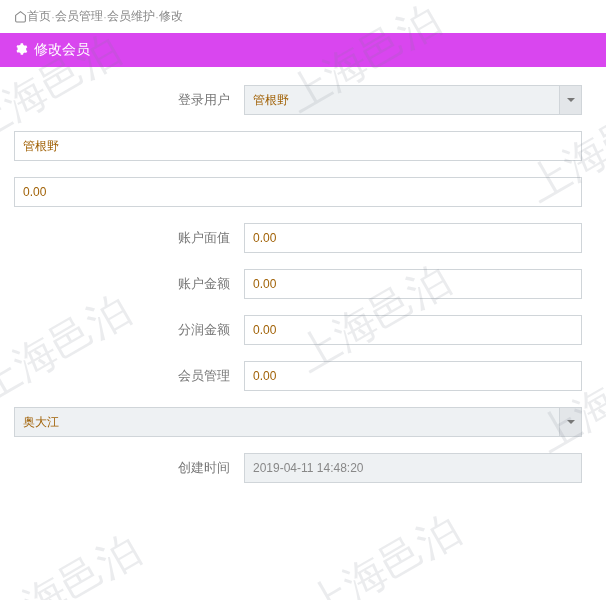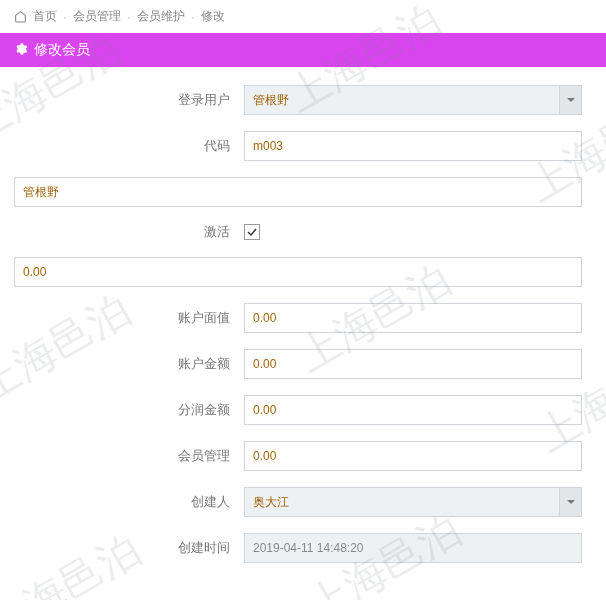--- a/index.html
+++ b/index.html
@@ -26,21 +26,21 @@
       font-weight: 400;
       transform: rotate(-30deg);
       white-space: nowrap;
     }
     .breadcrumb {
       padding: 8px 14px;
       font-size: 12px;
       color: #888;
       display: flex;
       align-items: center;
-      gap: 6px;
+      gap: 0;
     }
     .breadcrumb .sep { color: #bbb; }
     .breadcrumb a { color: #888; text-decoration: none; }
     .home-icon svg { width: 13px; height: 13px; vertical-align: -2px; }
     .panel-header {
       background: #d946ef;
       color: #fff;
       padding: 8px 14px;
       font-size: 14px;
       display: flex;
@@ -154,40 +154,26 @@
         <span>管根野</span>
         <span class="caret">
             <svg viewBox="0 0 10 10">
               <path d="M1 3l4 4 4-4z"></path>
             </svg>
           </span>
       </div>
     </div>
   </div>
 
-  <div class="form-row">
-    <div class="form-label">代码</div>
-    <div class="form-field"><input class="control" value="m003" style=""></div>
-  </div>
 
   <div class="form-row">
     <div class="form-field"><input class="control" value="管根野" style=""></div>
   </div>
 
 
-  <div class="form-row">
-    <div class="form-label">激活</div>
-    <div class="form-field">
-      <span class="checkbox">
-        <svg viewBox="0 0 12 12">
-            <path d="M2 6l3 3 5-6" fill="none" stroke="#333" stroke-width="1.5"></path>
-          </svg>
-      </span>
-    </div>
-  </div>
 
   <div class="form-row">
     <div class="form-field"><input class="control" value="0.00" style=""></div>
   </div>
 
   <div class="form-row">
     <div class="form-label">账户面值</div>
     <div class="form-field"><input class="control" value="0.00" style=""></div>
   </div>
 
@@ -200,21 +186,20 @@
     <div class="form-label">分润金额</div>
     <div class="form-field"><input class="control" value="0.00" style=""></div>
   </div>
 
   <div class="form-row">
     <div class="form-label">会员管理</div>
     <div class="form-field"><input class="control" value="0.00" style=""></div>
   </div>
 
   <div class="form-row">
-    <div class="form-label">创建人</div>
     <div class="form-field">
       <div class="control select-like">
         <span>奥大江</span>
         <span class="caret">
             <svg viewBox="0 0 10 10">
               <path d="M1 3l4 4 4-4z"></path>
             </svg>
           </span>
       </div>
     </div>

